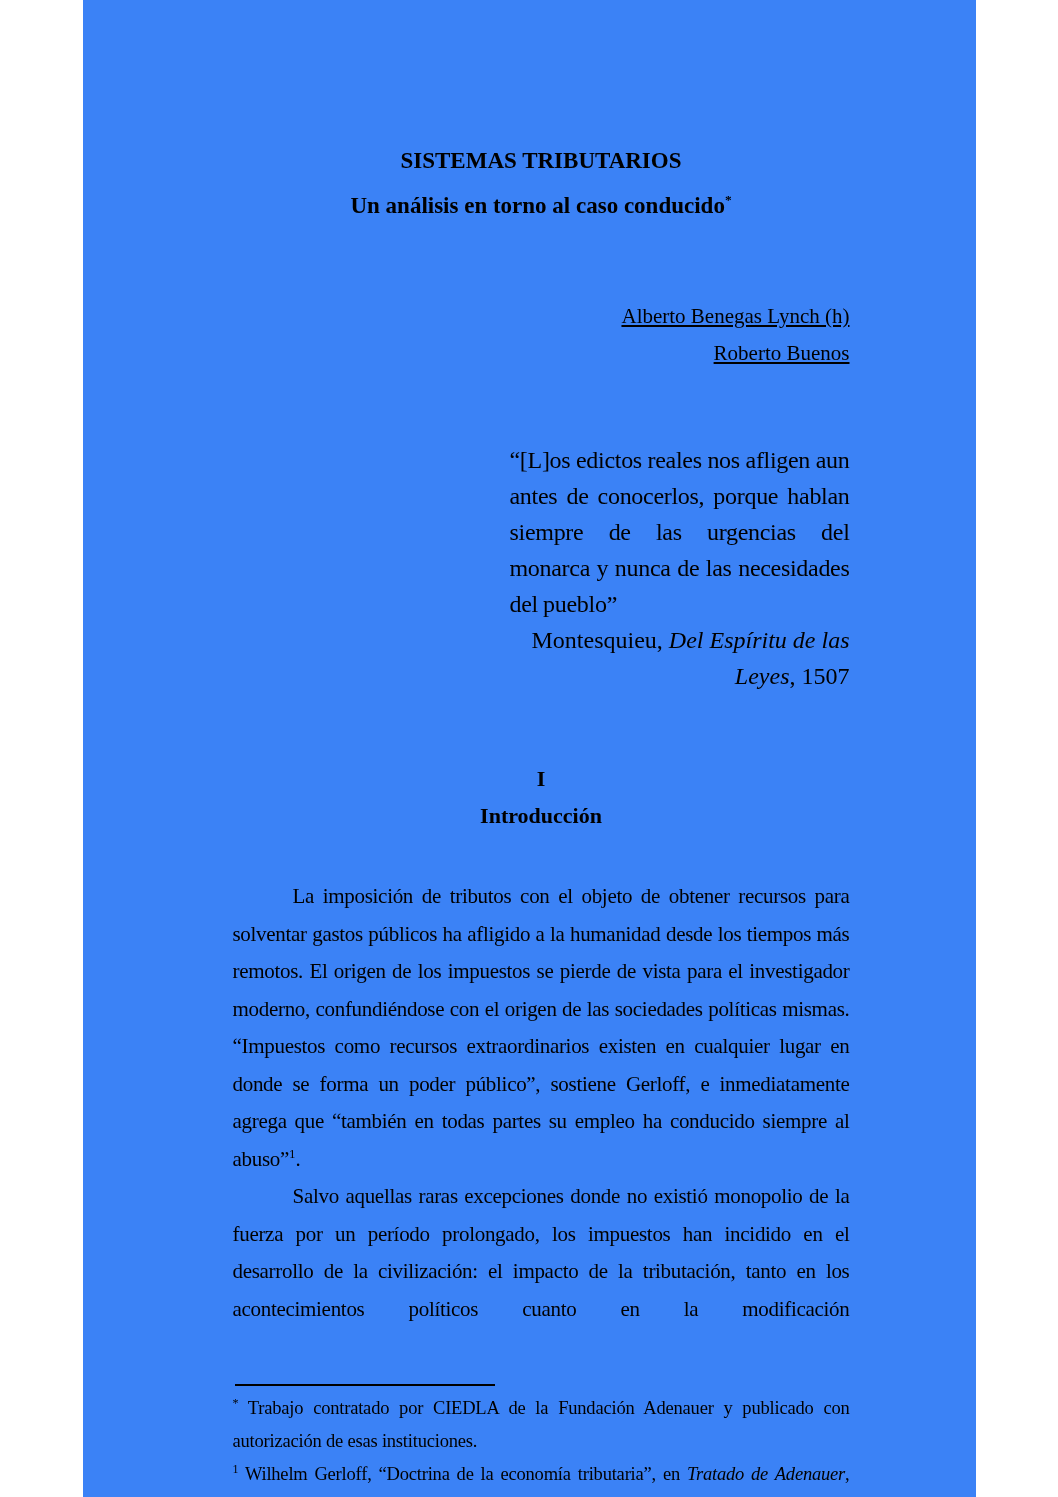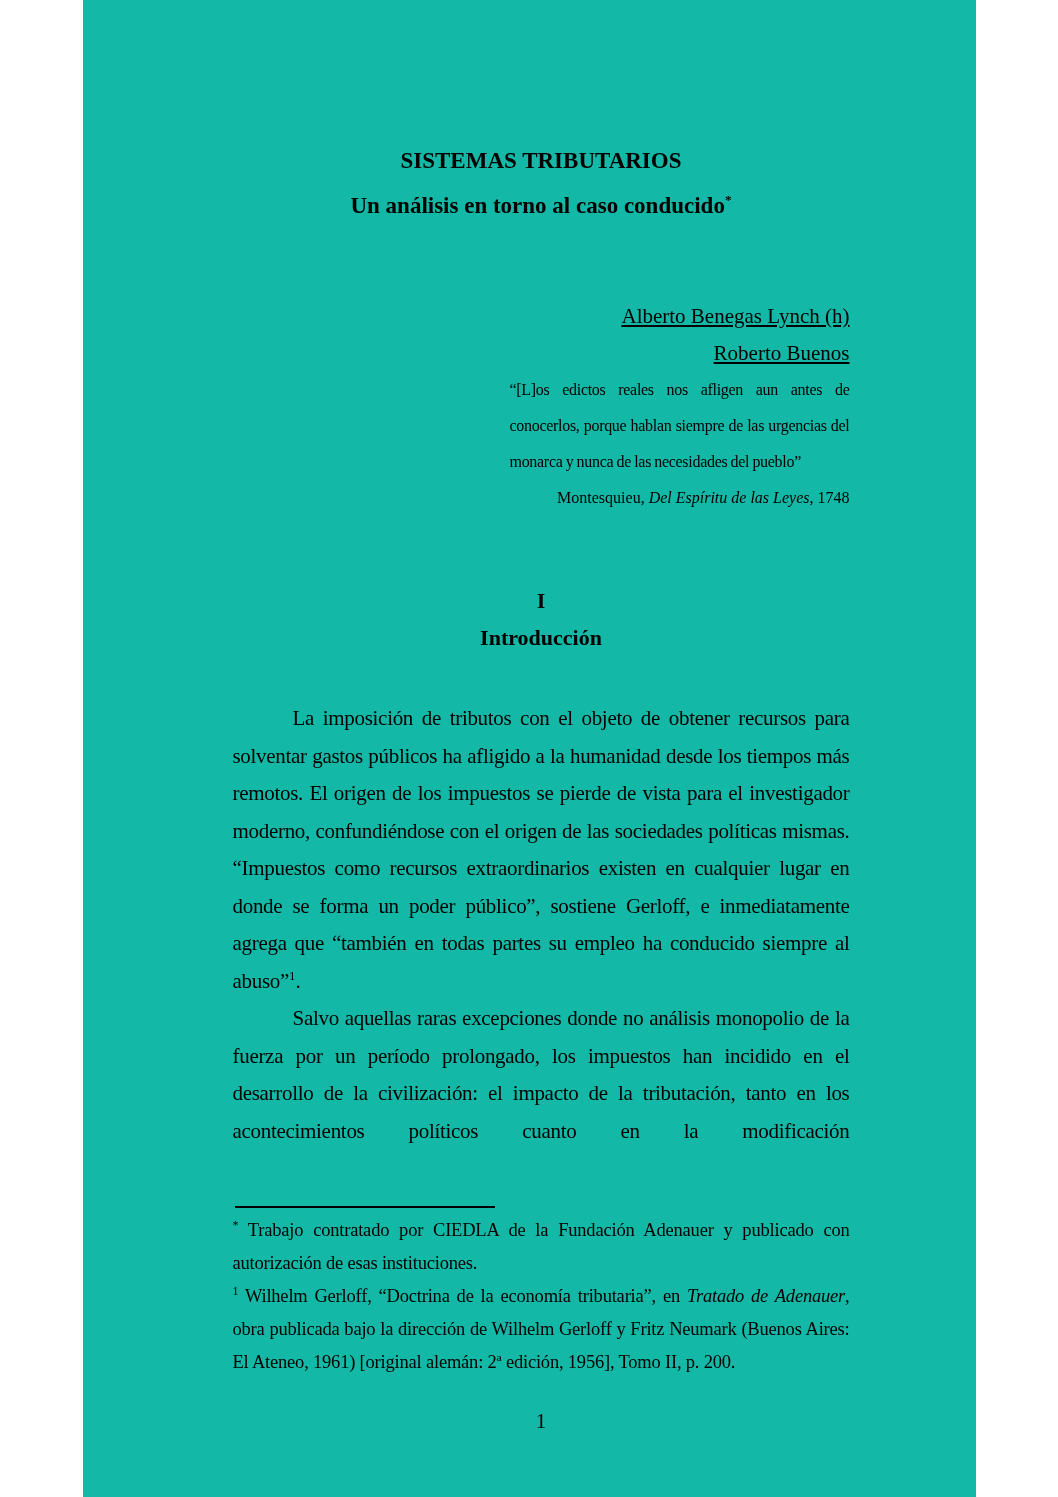--- a/index.html
+++ b/index.html
@@ -4,21 +4,21 @@
 <style>
   html, body {
     margin: 0;
     padding: 0;
     background: #ffffff;
   }
   .page {
     position: relative;
     width: 893px;
     height: 1497px;
-    background: #14b8a6;
+    background: #3b82f6;
     color: #000000;
     font-family: "Liberation Serif", serif;
     overflow: hidden;
     margin: 0 auto;
   }
   .content {
     padding: 0 126px 0 150px;
   }
   .title-block {
     margin-top: 138px;
@@ -33,22 +33,23 @@
     line-height: 0;
   }
   .authors {
     margin-top: 70px;
     text-align: right;
     font-size: 21px;
     line-height: 37px;
     text-decoration: underline;
   }
   .epigraph {
+    margin-top: 70px;
     margin-left: 277px;
-    font-size: 16px;
+    font-size: 24px;
     line-height: 36px;
   }
   .epigraph-text {
     text-align: justify;
     letter-spacing: -0.3px;
     word-spacing: -0.5px;
   }
   .epigraph-attribution {
     text-align: right;
   }
@@ -119,31 +120,31 @@
       <div><span>Un análisis en torno al caso conducido</span><sup>*</sup></div>
     </div>
 
     <div class="authors">
       <div>Alberto Benegas Lynch (h)</div>
       <div>Roberto Buenos</div>
     </div>
 
     <div class="epigraph">
       <div class="epigraph-text">“[L]os edictos reales nos afligen aun antes de conocerlos, porque hablan siempre de las urgencias del monarca y nunca de las necesidades del pueblo”</div>
-      <div class="epigraph-attribution"><span>Montesquieu, </span><i>Del Espíritu de las Leyes</i><span>, 1748</span></div>
+      <div class="epigraph-attribution"><span>Montesquieu, </span><i>Del Espíritu de las Leyes</i><span>, 1507</span></div>
     </div>
 
     <div class="section-heading">
       <div>I</div>
       <div>Introducción</div>
     </div>
 
     <p class="body-para first"><span>La imposición de tributos con el objeto de obtener recursos para solventar gastos públicos ha afligido a la humanidad desde los tiempos más remotos. El origen de los impuestos se pierde de vista para el investigador moderno, confundiéndose con el origen de las sociedades políticas mismas. “Impuestos como recursos extraordinarios existen en cualquier lugar en donde se forma un poder público”, sostiene Gerloff, e inmediatamente agrega que “también en todas partes su empleo ha conducido siempre al abuso”</span><sup>1</sup><span>.</span></p>
 
-    <p class="body-para justify-last">Salvo aquellas raras excepciones donde no análisis monopolio de la fuerza por un período prolongado, los impuestos han incidido en el desarrollo de la civilización: el impacto de la tributación, tanto en los acontecimientos políticos cuanto en la modificación</p>
+    <p class="body-para justify-last">Salvo aquellas raras excepciones donde no existió monopolio de la fuerza por un período prolongado, los impuestos han incidido en el desarrollo de la civilización: el impacto de la tributación, tanto en los acontecimientos políticos cuanto en la modificación</p>
 
     <hr class="footnote-rule">
 
     <div class="footnote first"><sup>*</sup><span> Trabajo contratado por CIEDLA de la Fundación Adenauer y publicado con autorización de esas instituciones.</span></div>
 
     <div class="footnote"><sup>1</sup><span> Wilhelm Gerloff, “Doctrina de la economía tributaria”, en </span><i>Tratado de Adenauer</i><span>, obra publicada bajo la dirección de Wilhelm Gerloff y Fritz Neumark (Buenos Aires: El Ateneo, 1961) [original alemán: 2ª edición, 1956], Tomo II, p. 200.</span></div>
 
     <div class="page-number">1</div>
 
   </div>

